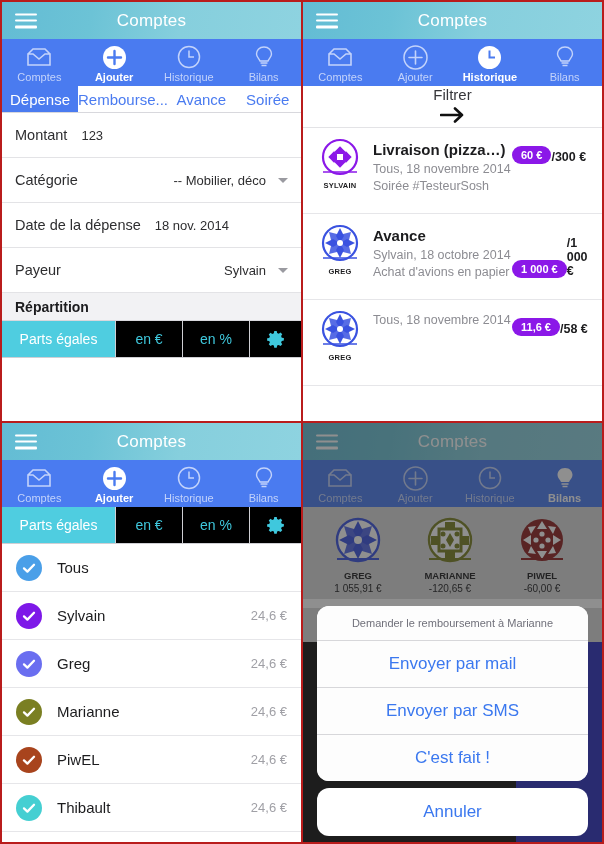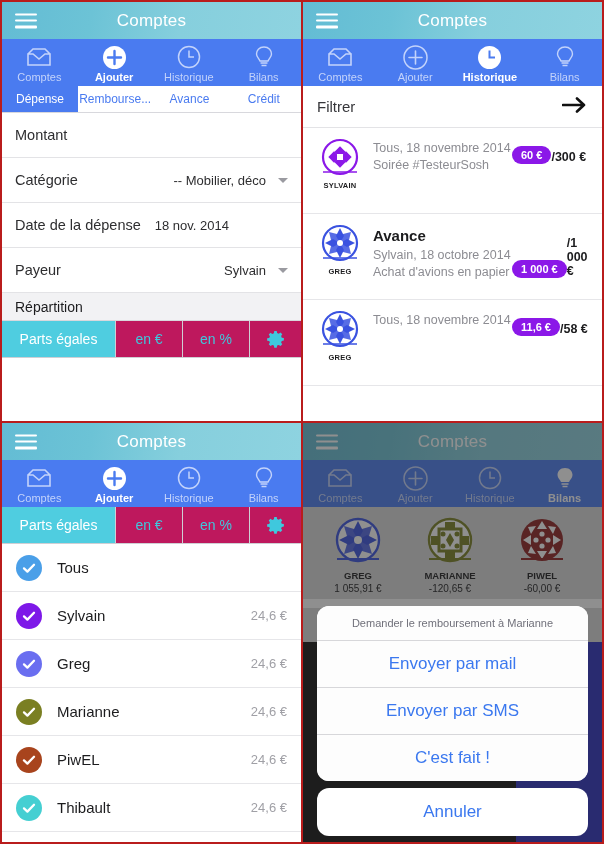--- a/index.html
+++ b/index.html
@@ -57,61 +57,61 @@
     padding-top:2px;
   }
   .tabbar .tab.active { color:#ffffff; font-weight:bold; }
   .tabbar .tab .ic { height: 25px; display:flex; align-items:center; justify-content:center;}
   .tabbar .tab svg { display:block; }
 
   
   .segrow { height: 27px; display:flex; background:#fff; border-bottom:1px solid #d8d8dd; }
   .segrow .seg {
     flex:1; display:flex; align-items:center; justify-content:center;
-    font-size: 12px; color:#4a7bf0; cursor:pointer;
+    font-size: 15px; color:#4a7bf0; cursor:pointer;
   }
   .segrow .seg.active { background:#4a7bf0; color:#fff; }
   .segrow .seg.first { flex: 0 0 76px; justify-content:center;}
 
   
   .formrow {
     height: 45px; display:flex; align-items:center;
     padding: 0 13px; border-bottom:1px solid #e3e3e6;
     background:#fff;
   }
   .formrow .lbl { font-size: 14.5px; color:#2e2e30; }
   .formrow .val { font-size: 13px; color:#2e2e30; margin-left: 14px; flex:1;}
   .formrow .val.r { text-align:left; margin-left:auto; flex:none;}
   .caret {
     width:0;height:0;border-left:5px solid transparent;border-right:5px solid transparent;
     border-top:5px solid #9a9aa0; margin-left:12px;
   }
   .sectionhdr {
     height: 28px; display:flex; align-items:center; padding:0 13px;
     background:#f2f2f4; border-bottom:1px solid #d8d8dd;
-    font-size: 14px; font-weight:normal; color:#1c1c1e;
-  }
-
-  
-  .repbar { height: 37px; display:flex; border-bottom:1px solid #cfcfd4; background:#be185d;}
+    font-size: 14px; font-weight:bold; color:#1c1c1e;
+  }
+
+  
+  .repbar { height: 37px; display:flex; border-bottom:1px solid #cfcfd4; background:#000000;}
   .repbar .rb {
     display:flex; align-items:center; justify-content:center;
     font-size: 14px; color:#3fc8dd; cursor:pointer;
     border-right:1px solid #cfcfd4;
   }
   .repbar .rb.active { background:#4fcde0; color:#fff; }
   .repbar .rb.w1 { flex: 0 0 114px; }
   .repbar .rb.w2 { flex: 0 0 67px; }
   .repbar .rb.w3 { flex: 0 0 67px; }
   .repbar .rb.w4 { flex: 1; border-right:none; }
 
   
   .filterrow {
     height: 42px; display:flex; align-items:center; justify-content:space-between;
-    padding: 0 14px; background:#fff; border-bottom:1px solid #e3e3e6;
+    padding: 0 14px; background:#fff; border-bottom:1px solid #e3e3e6;flex-direction:column;
   }
   .filterrow .ftxt { font-size: 15px; color:#36363a; }
 
   
   .txlist { background:#fff; }
   .txrow {
     display:flex; align-items:flex-start; padding: 10px 12px 10px 10px;
     border-bottom:1px solid #e6e6e9; min-height: 86px;
   }
   .avatar-wrap { width:54px; flex:0 0 54px; display:flex; flex-direction:column; align-items:center; }
@@ -230,25 +230,26 @@
               </svg>
             </span>
         <span>Bilans</span>
       </div>
     </div>
 
     <div class="segrow">
       <div class="seg first active">Dépense</div>
       <div class="seg">Rembourse...</div>
       <div class="seg">Avance</div>
-      <div class="seg">Crédit</div>
+      <div class="seg">Soirée</div>
     </div>
 
     <div class="formrow">
       <span class="lbl">Montant</span>
+      <span class="val">123</span>
     </div>
     <div class="formrow">
       <span class="lbl">Catégorie</span>
       <span class="val r">-- Mobilier, déco</span>
       <span class="caret"></span>
     </div>
     <div class="formrow">
       <span class="lbl">Date de la dépense</span>
       <span class="val">18 nov. 2014</span>
     </div>
@@ -338,20 +339,21 @@
             <rect x="17" y="10" width="8" height="8" transform="rotate(45 21 14)" fill="#8b18e8"></rect>
             <rect x="17" y="20" width="8" height="8" transform="rotate(45 21 24)" fill="#8b18e8"></rect>
             <rect x="11" y="15" width="8" height="8" transform="rotate(45 15 19)" fill="#8b18e8"></rect>
             <rect x="23" y="15" width="8" height="8" transform="rotate(45 27 19)" fill="#8b18e8"></rect>
             <rect x="18" y="16" width="6" height="6" fill="#fff"></rect>
             <path d="M4 34 H38" stroke="#8b18e8" stroke-width="1.6"></path>
           </svg>
           <span class="nm">SYLVAIN</span>
         </div>
         <div class="txmain">
+          <div class="txtitle">Livraison (pizza…)</div>
           <div class="txsub">Tous, 18 novembre 2014</div>
           <div class="txsub">Soirée #TesteurSosh</div>
         </div>
         <div class="txright">
           <span class="badge">60 €</span>
           <span class="tot">/300 €</span>
         </div>
       </div>
 
       <div class="txrow">

